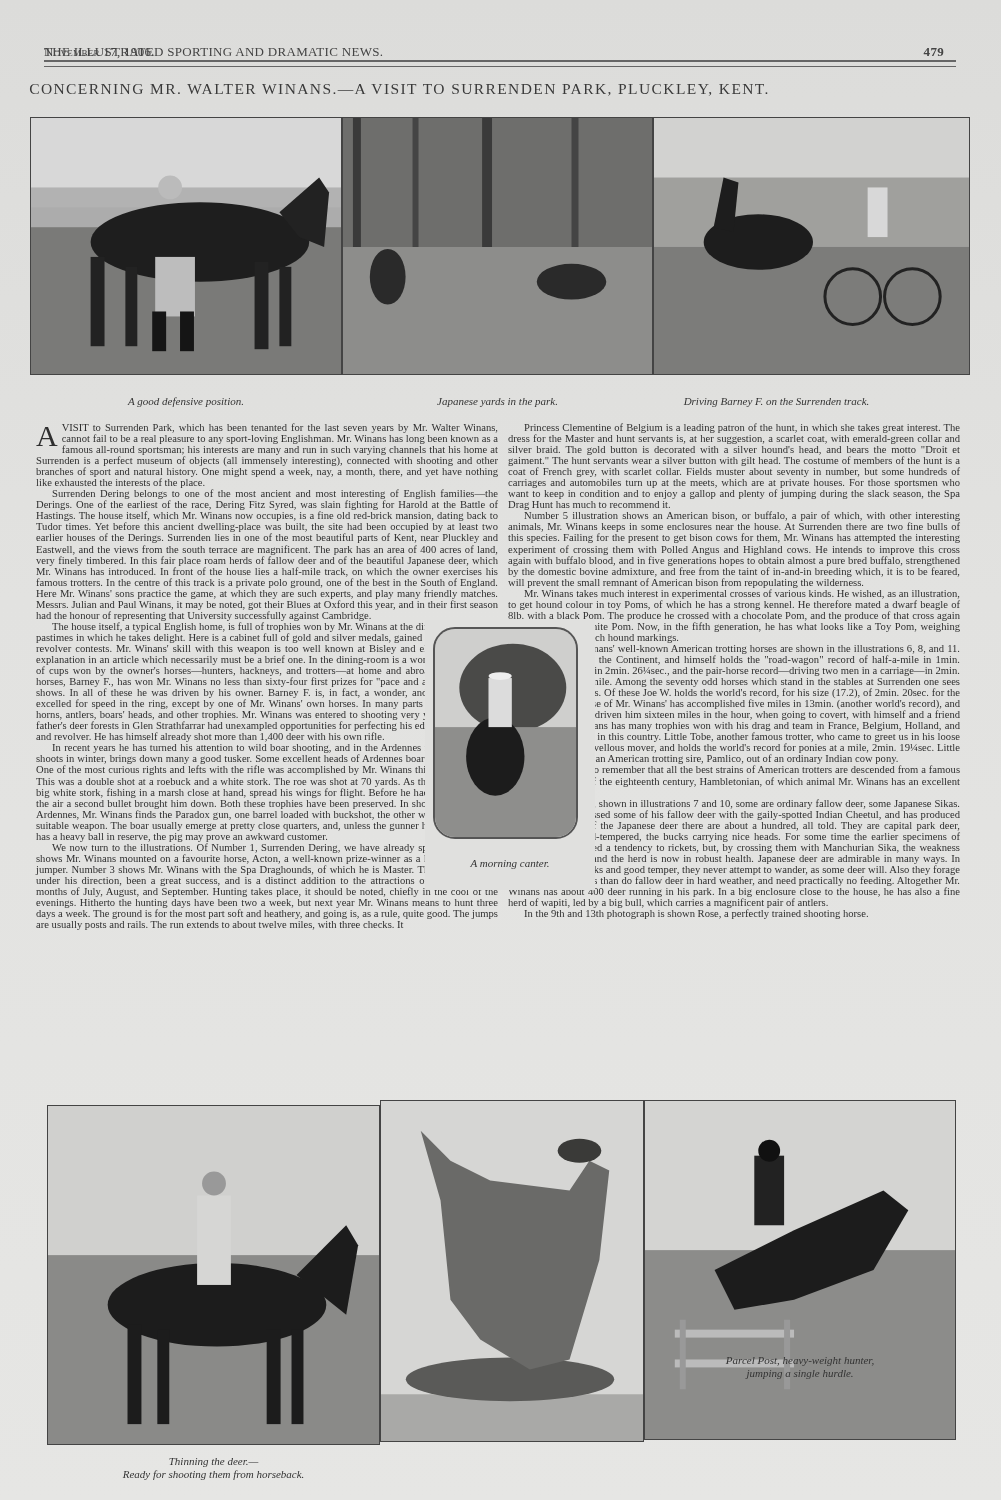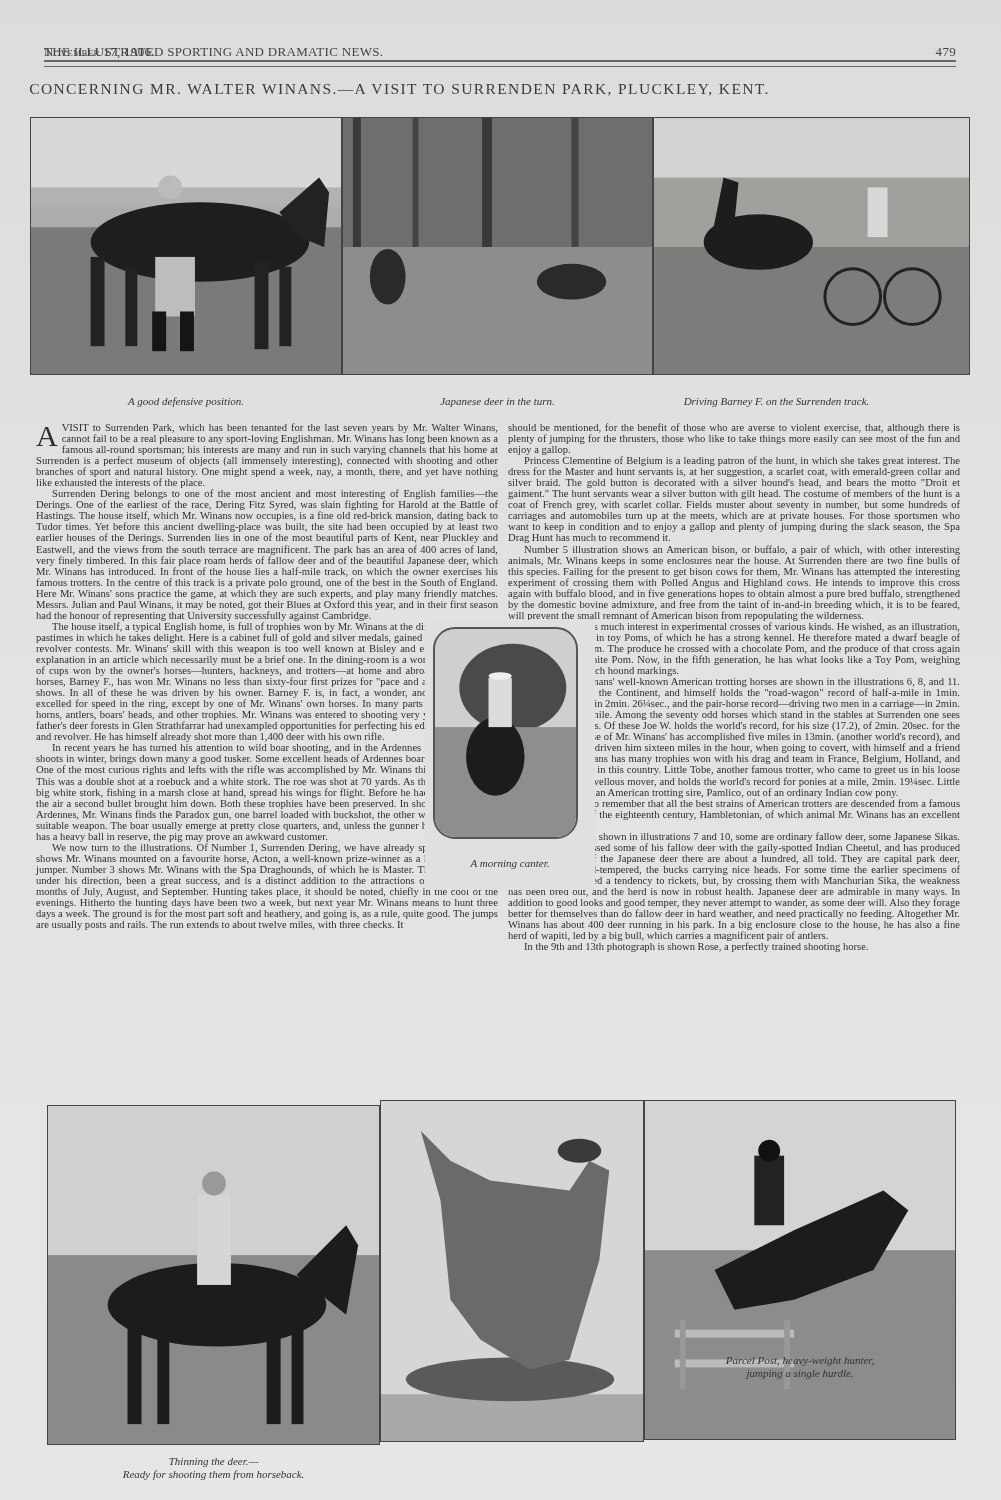--- a/index.html
+++ b/index.html
@@ -6,21 +6,21 @@
   body {
     width:1001px; height:1500px; position:relative; overflow:hidden;
     background: linear-gradient(180deg,#dcdcda 0%,#e2e2e0 40%,#e6e6e4 100%);
     font-family: "Liberation Serif", "DejaVu Serif", serif;
     color:#2a2a2a;
   }
   .abs { position:absolute; }
   .running-head { left:44px; top:44px; width:912px; height:16px; font-size:13px; color:#444; letter-spacing:0.3px; }
   .running-head .date { position:absolute; left:0; top:0; font-variant: small-caps; }
   .running-head .pub { position:absolute; left:0; right:15px; text-align:left; top:0; }
-  .running-head .page { position:absolute; right:0; top:0; }
+  .running-head .page { position:absolute; right:12px; top:0;font-weight:bold; }
   .rule-double { left:44px; top:60px; width:912px; height:4px; border-top:2px solid #666; border-bottom:1px solid #666; }
   .headline { left:0; top:80px; width:799px; text-align:center; font-size:15.5px; letter-spacing:1.4px; color:#3a3a3a; }
 
   .photo { position:absolute; border:1px solid #444; overflow:hidden; box-sizing:border-box; }
   .photo svg { width:100%; height:100%; display:block; }
   .caption { position:absolute; font-style:italic; font-size:11px; color:#333; text-align:center; line-height:13px; }
 
   .col { position:absolute; font-size:10.6px; line-height:11.05px; text-align:justify; color:#2f2f2f; }
   .col p { margin:0; text-indent:16px; }
   .col p.first { text-indent:0; }
@@ -76,33 +76,32 @@
     <rect y="130" width="317" height="128" fill="#7c7c7a"></rect>
     <ellipse cx="105" cy="125" rx="55" ry="28" fill="#1d1d1d"></ellipse>
     <path d="M60 110 L70 60 L85 65 L80 115 Z" fill="#1d1d1d"></path>
     <circle cx="200" cy="180" r="28" fill="none" stroke="#222" stroke-width="3"></circle>
     <circle cx="260" cy="180" r="28" fill="none" stroke="#222" stroke-width="3"></circle>
     <rect x="215" y="70" width="20" height="50" fill="#d8d8d8"></rect>
   </svg>
 </div>
 
 <div class="caption" style="left:30px;top:395px;width:312px;">A good defensive position.</div>
-<div class="caption" style="left:342px;top:395px;width:311px;">Japanese deer in the turn.</div>
+<div class="caption" style="left:342px;top:395px;width:311px;">Japanese yards in the park.</div>
 <div class="caption" style="left:618px;top:395px;width:317px;">Driving Barney F. on the Surrenden track.</div>
 
 <div class="col" style="left:36px;top:422px;width:462px;height:660px;">
   <p class="first"><span class="dropcap">A</span><span>VISIT to Surrenden Park, which has been tenanted for the last seven years by Mr. Walter Winans, cannot fail to be a real pleasure to any sport-loving Englishman. Mr. Winans has long been known as a famous all-round sportsman; his interests are many and run in such varying channels that his home at Surrenden is a perfect museum of objects (all immensely interesting), connected with shooting and other branches of sport and natural history. One might spend a week, nay, a month, there, and yet have nothing like exhausted the interests of the place.</span></p>
   <p style="padding-right:0"><span>Surrenden Dering belongs to one of the most ancient and most interesting of English families—the Derings. One of the earliest of the race, Dering Fitz Syred, was slain fighting for Harold at the Battle of Hastings. The house itself, which Mr. Winans now occupies, is a fine old red-brick mansion, dating back to Tudor times. Yet before this ancient dwelling-place was built, the site had been occupied by at least two earlier houses of the Derings. Surrenden lies in one of the most beautiful parts of Kent, near Pluckley and Eastwell, and the views from the south terrace are magnificent. The park has an area of 400 acres of land, very finely timbered. In this fair place roam herds of fallow deer and of the beautiful Japanese deer, which Mr. Winans has introduced. In front of the house lies a half-mile track, on which the owner exercises his famous trotters. In the centre of this track is a private polo ground, one of the best in the South of England. Here Mr. Winans' sons practice the game, at which they are such experts, and play many friendly matches. Messrs. Julian and Paul Winans, it may be noted, got their Blues at Oxford this year, and in their first season had the honour of representing that University successfully against Cambridge.</span></p>
   <p><span>The house itself, a typical English home, is full of trophies won by Mr. Winans at the different sports and pastimes in which he takes delight. Here is a cabinet full of gold and silver medals, gained by their owner at revolver contests. Mr. Winans' skill with this weapon is too well known at Bisley and elsewhere to need explanation in an article which necessarily must be a brief one. In the dining-room is a wonderful collection of cups won by the owner's horses—hunters, hackneys, and trotters—at home and abroad. One of these horses, Barney F., has won Mr. Winans no less than sixty-four first prizes for "pace and action" at various shows. In all of these he was driven by his owner. Barney F. is, in fact, a wonder, and has never been excelled for speed in the ring, except by one of Mr. Winans' own horses. In many parts of the house are horns, antlers, boars' heads, and other trophies. Mr. Winans was entered to shooting very young, and in his father's deer forests in Glen Strathfarrar had unexampled opportunities for perfecting his education with rifle and revolver. He has himself already shot more than 1,400 deer with his own rifle.</span></p>
   <p><span>In recent years he has turned his attention to wild boar shooting, and in the Ardennes forests, where he shoots in winter, brings down many a good tusker. Some excellent heads of Ardennes boar adorn the house. One of the most curious rights and lefts with the rifle was accomplished by Mr. Winans this year in Poland. This was a double shot at a roebuck and a white stork. The roe was shot at 70 yards. As the shot rang out a big white stork, fishing in a marsh close at hand, spread his wings for flight. Before he had time to get into the air a second bullet brought him down. Both these trophies have been preserved. In shooting boar in the Ardennes, Mr. Winans finds the Paradox gun, one barrel loaded with buckshot, the other with ball, the most suitable weapon. The boar usually emerge at pretty close quarters, and, unless the gunner holds straight and has a heavy ball in reserve, the pig may prove an awkward customer.</span></p>
   <p><span>We now turn to the illustrations. Of Number 1, Surrenden Dering, we have already spoken. Number 2 shows Mr. Winans mounted on a favourite horse, Acton, a well-known prize-winner as a hunter, hack, and jumper. Number 3 shows Mr. Winans with the Spa Draghounds, of which he is Master. The Spa Hunt has, under his direction, been a great success, and is a distinct addition to the attractions of Spa during the months of July, August, and September. Hunting takes place, it should be noted, chiefly in the cool of the evenings. Hitherto the hunting days have been two a week, but next year Mr. Winans means to hunt three days a week. The ground is for the most part soft and heathery, and going is, as a rule, quite good. The jumps are usually posts and rails. The run extends to about twelve miles, with three checks. It</span></p>
 </div>
 
 <div class="col" style="left:508px;top:422px;width:452px;height:660px;">
-  <p class="first"><span>should be mentioned, for the benefit of those who are averse to violent exercise, that, although there is plenty of jumping for the thrusters, those who like to take things more easily can see most of the fun and enjoy a gallop.</span></p>
   <p><span>Princess Clementine of Belgium is a leading patron of the hunt, in which she takes great interest. The dress for the Master and hunt servants is, at her suggestion, a scarlet coat, with emerald-green collar and silver braid. The gold button is decorated with a silver hound's head, and bears the motto "Droit et gaiment." The hunt servants wear a silver button with gilt head. The costume of members of the hunt is a coat of French grey, with scarlet collar. Fields muster about seventy in number, but some hundreds of carriages and automobiles turn up at the meets, which are at private houses. For those sportsmen who want to keep in condition and to enjoy a gallop and plenty of jumping during the slack season, the Spa Drag Hunt has much to recommend it.</span></p>
   <p><span>Number 5 illustration shows an American bison, or buffalo, a pair of which, with other interesting animals, Mr. Winans keeps in some enclosures near the house. At Surrenden there are two fine bulls of this species. Failing for the present to get bison cows for them, Mr. Winans has attempted the interesting experiment of crossing them with Polled Angus and Highland cows. He intends to improve this cross again with buffalo blood, and in five generations hopes to obtain almost a pure bred buffalo, strengthened by the domestic bovine admixture, and free from the taint of in-and-in breeding which, it is to be feared, will prevent the small remnant of American bison from repopulating the wilderness.</span></p>
   <p><span>Mr. Winans takes much interest in experimental crosses of various kinds. He wished, as an illustration, to get hound colour in toy Poms, of which he has a strong kennel. He therefore mated a dwarf beagle of 8lb. with a black Pom. The produce he crossed with a chocolate Pom, and the produce of that cross again with a black and white Pom. Now, in the fifth generation, he has what looks like a Toy Pom, weighing 4½lb. to 6lb., with rich hound markings.</span></p>
   <p><span>Some of Mr. Winans' well-known American trotting horses are shown in the illustrations 6, 8, and 11. He races chiefly on the Continent, and himself holds the "road-wagon" record of half-a-mile in 1min. 11sec., the full mile in 2min. 26¼sec., and the pair-horse record—driving two men in a carriage—in 2min. 50sec., for the full mile. Among the seventy odd horses which stand in the stables at Surrenden one sees many famous trotters. Of these Joe W. holds the world's record, for his size (17.2), of 2min. 20sec. for the mile. This great horse of Mr. Winans' has accomplished five miles in 13min. (another world's record), and his owner has often driven him sixteen miles in the hour, when going to covert, with himself and a friend in the trap. Mr. Winans has many trophies won with his drag and team in France, Belgium, Holland, and Germany, as well as in this country. Little Tobe, another famous trotter, who came to greet us in his loose box, has been a marvellous mover, and holds the world's record for ponies at a mile, 2min. 19¼sec. Little Tobe was bred from an American trotting sire, Pamlico, out of an ordinary Indian cow pony.</span></p>
   <p><span>It is interesting to remember that all the best strains of American trotters are descended from a famous English racehorse of the eighteenth century, Hambletonian, of which animal Mr. Winans has an excellent old print.</span></p>
   <p><span>Of the park deer, shown in illustrations 7 and 10, some are ordinary fallow deer, some Japanese Sikas. Mr. Winans has crossed some of his fallow deer with the gaily-spotted Indian Cheetul, and has produced excellent results. Of the Japanese deer there are about a hundred, all told. They are capital park deer, handsome and good-tempered, the bucks carrying nice heads. For some time the earlier specimens of these animals showed a tendency to rickets, but, by crossing them with Manchurian Sika, the weakness has been bred out, and the herd is now in robust health. Japanese deer are admirable in many ways. In addition to good looks and good temper, they never attempt to wander, as some deer will. Also they forage better for themselves than do fallow deer in hard weather, and need practically no feeding. Altogether Mr. Winans has about 400 deer running in his park. In a big enclosure close to the house, he has also a fine herd of wapiti, led by a big bull, which carries a magnificent pair of antlers.</span></p>
   <p><span>In the 9th and 13th photograph is shown Rose, a perfectly trained shooting horse.</span></p>
 </div>
 
 <div class="abs" style="left:425px;top:620px;width:170px;height:270px;background:#e0e0de;"></div>

